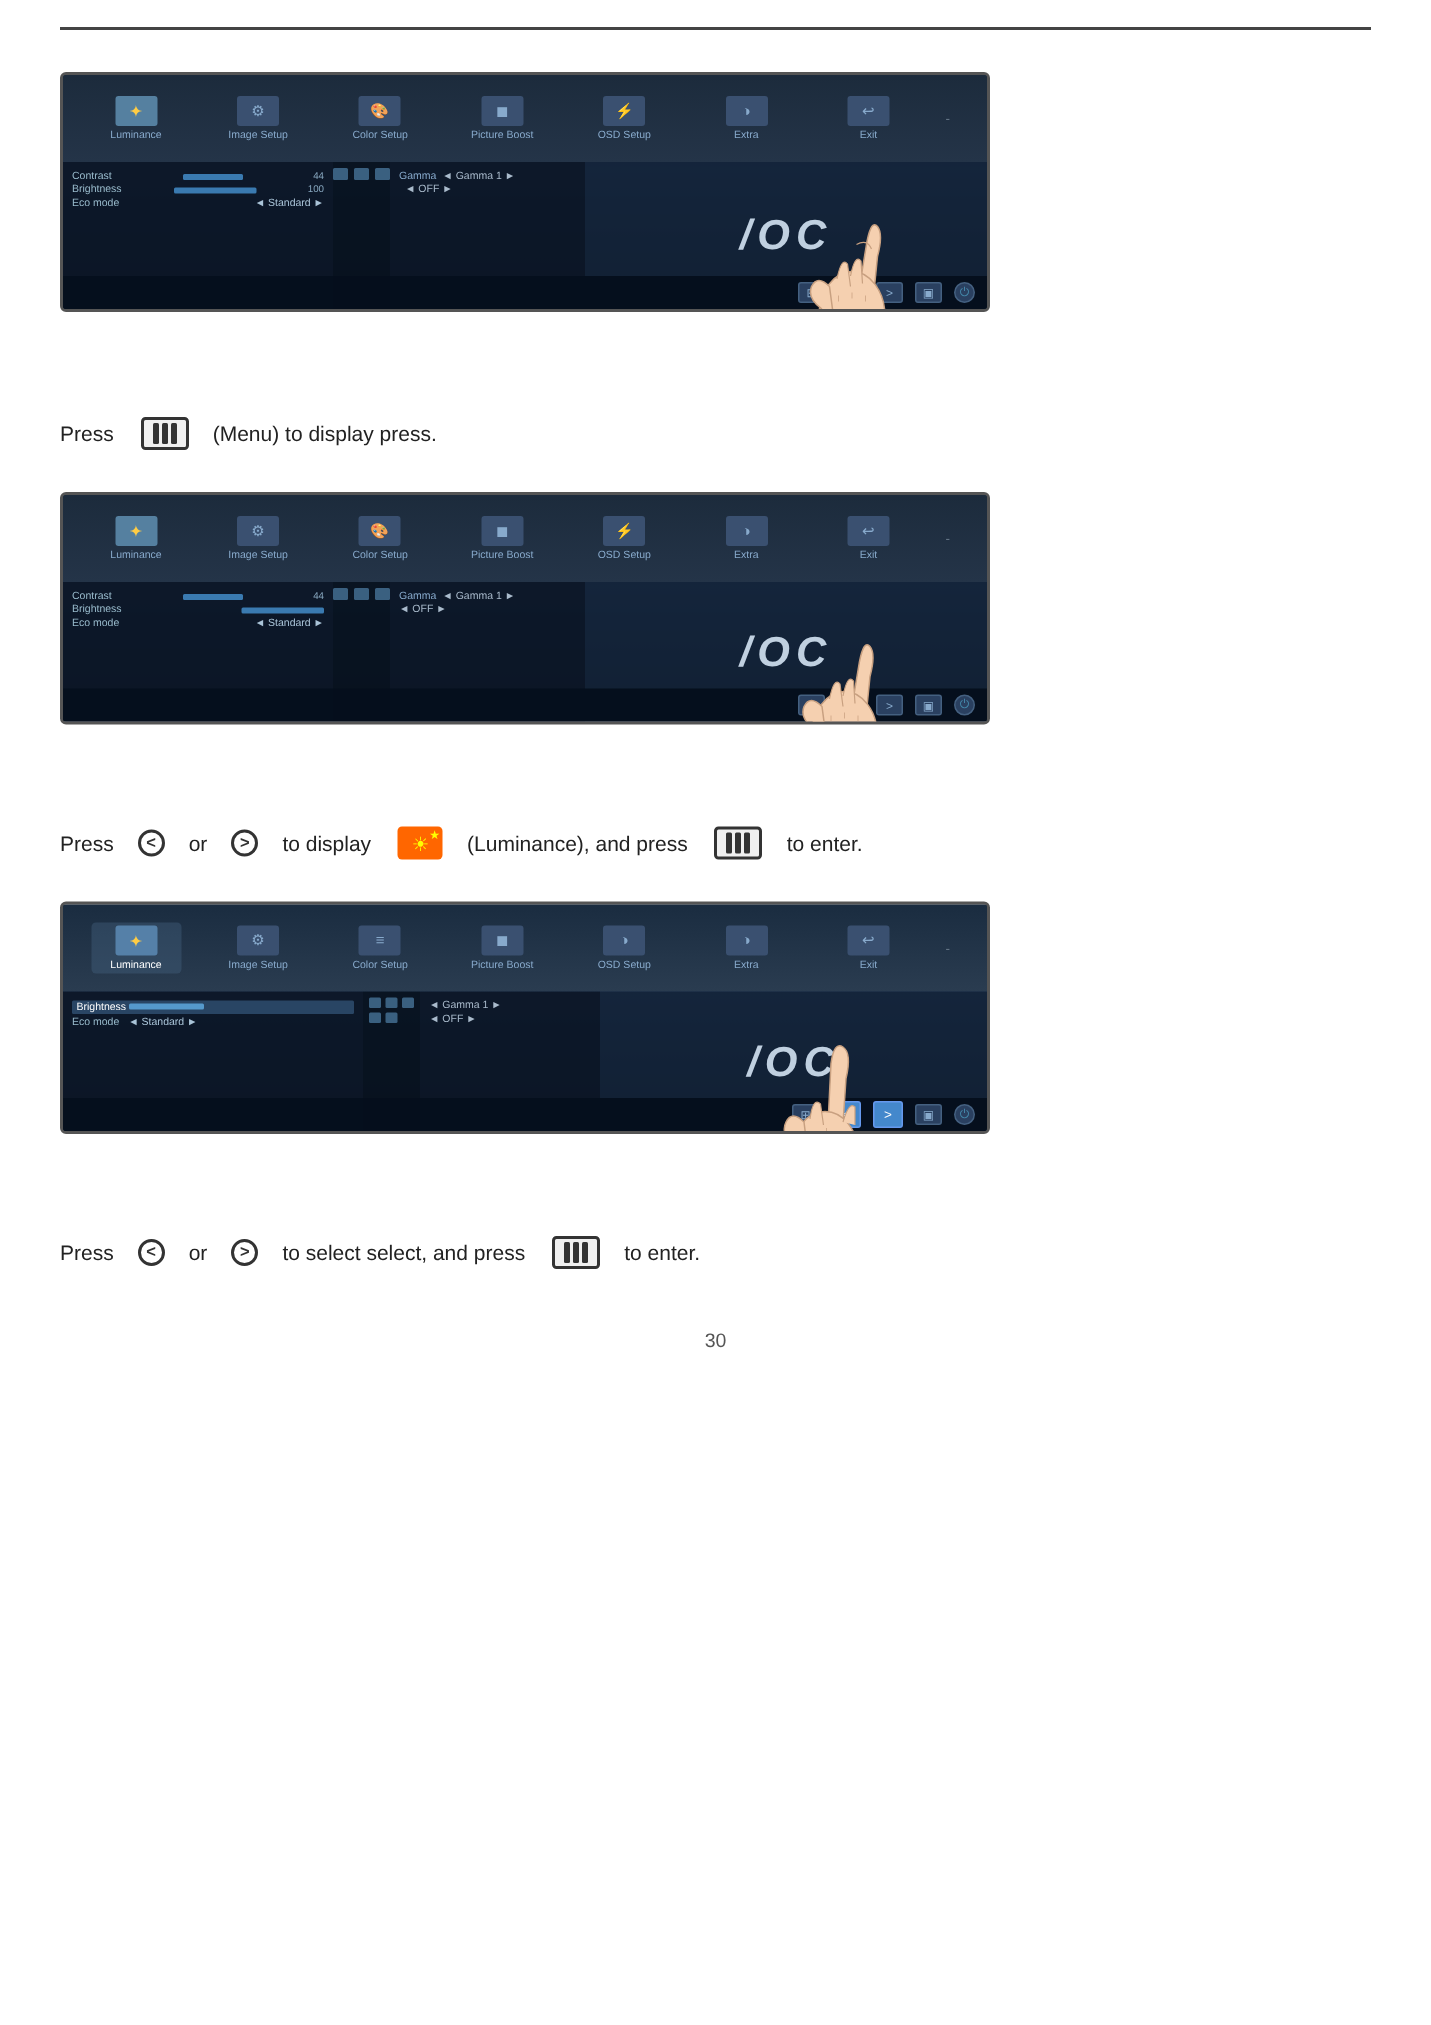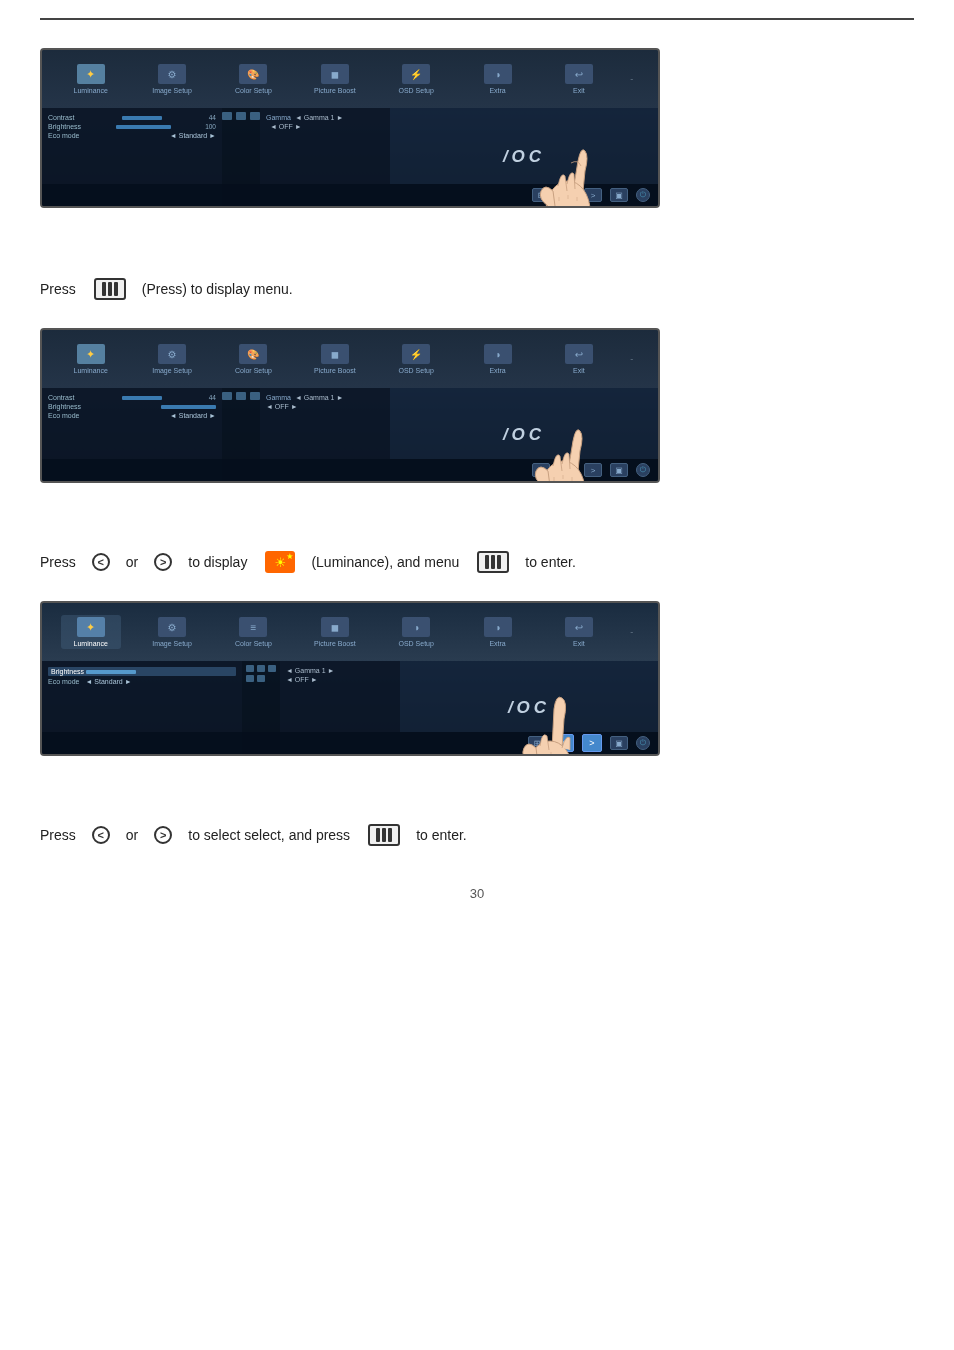--- a/index.html
+++ b/index.html
@@ -102,21 +102,21 @@
 
     .monitor-center {
       flex: 1;
       background: rgba(15,30,50,0.8);
       display: flex;
       align-items: center;
       justify-content: center;
     }
 
     .aoc-logo {
-      font-size: 17px;
+      font-size: 28px;
       font-weight: bold;
       color: #c0d0e0;
       letter-spacing: 4px;
       font-style: italic;
     }
 
     .monitor-bottom-bar {
       position: absolute;
       bottom: 0;
       left: 0;
@@ -393,21 +393,21 @@
 
   <div class="instruction-row" style="margin-top: 70px;">
     <span>Press</span>
     <span style="width:6px;"></span>
     <span class="menu-button-icon">
       <span class="bar-line"></span>
       <span class="bar-line"></span>
       <span class="bar-line"></span>
     </span>
     <span style="width:4px;"></span>
-    <span>(Press) to display menu.</span>
+    <span>(Menu) to display press.</span>
   </div>
 </div>
 
 <div class="section-wrapper">
 
   <div class="monitor-area-2">
 
     <div class="monitor-top-bar">
       <div class="menu-icon-group active">
         <div class="icon-img">
@@ -524,21 +524,21 @@
     <span class="chevron-icon">&gt;</span>
     <span style="width:4px;"></span>
     <span>to display</span>
     <span style="width:6px;"></span>
 
     <span class="luminance-icon-box">
       <span class="sun">☀</span>
       <span class="star">★</span>
     </span>
     <span style="width:4px;"></span>
-    <span>(Luminance), and menu</span>
+    <span>(Luminance), and press</span>
     <span style="width:6px;"></span>
     <span class="menu-button-icon">
       <span class="bar-line"></span>
       <span class="bar-line"></span>
       <span class="bar-line"></span>
     </span>
     <span style="width:4px;"></span>
     <span>to enter.</span>
   </div>
 </div>

